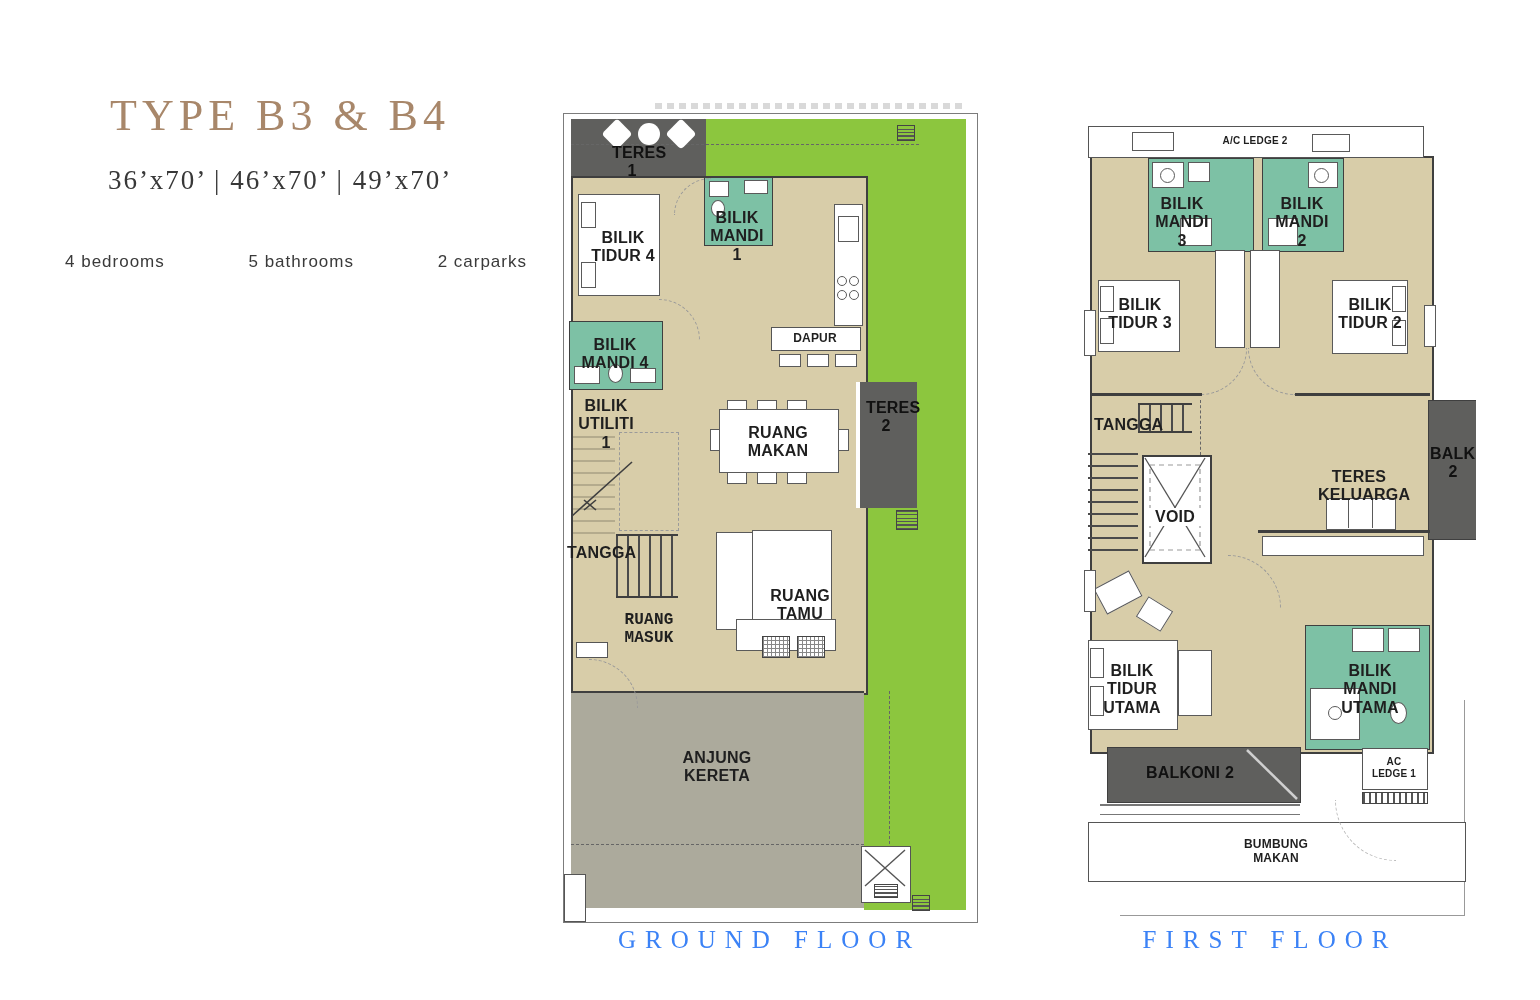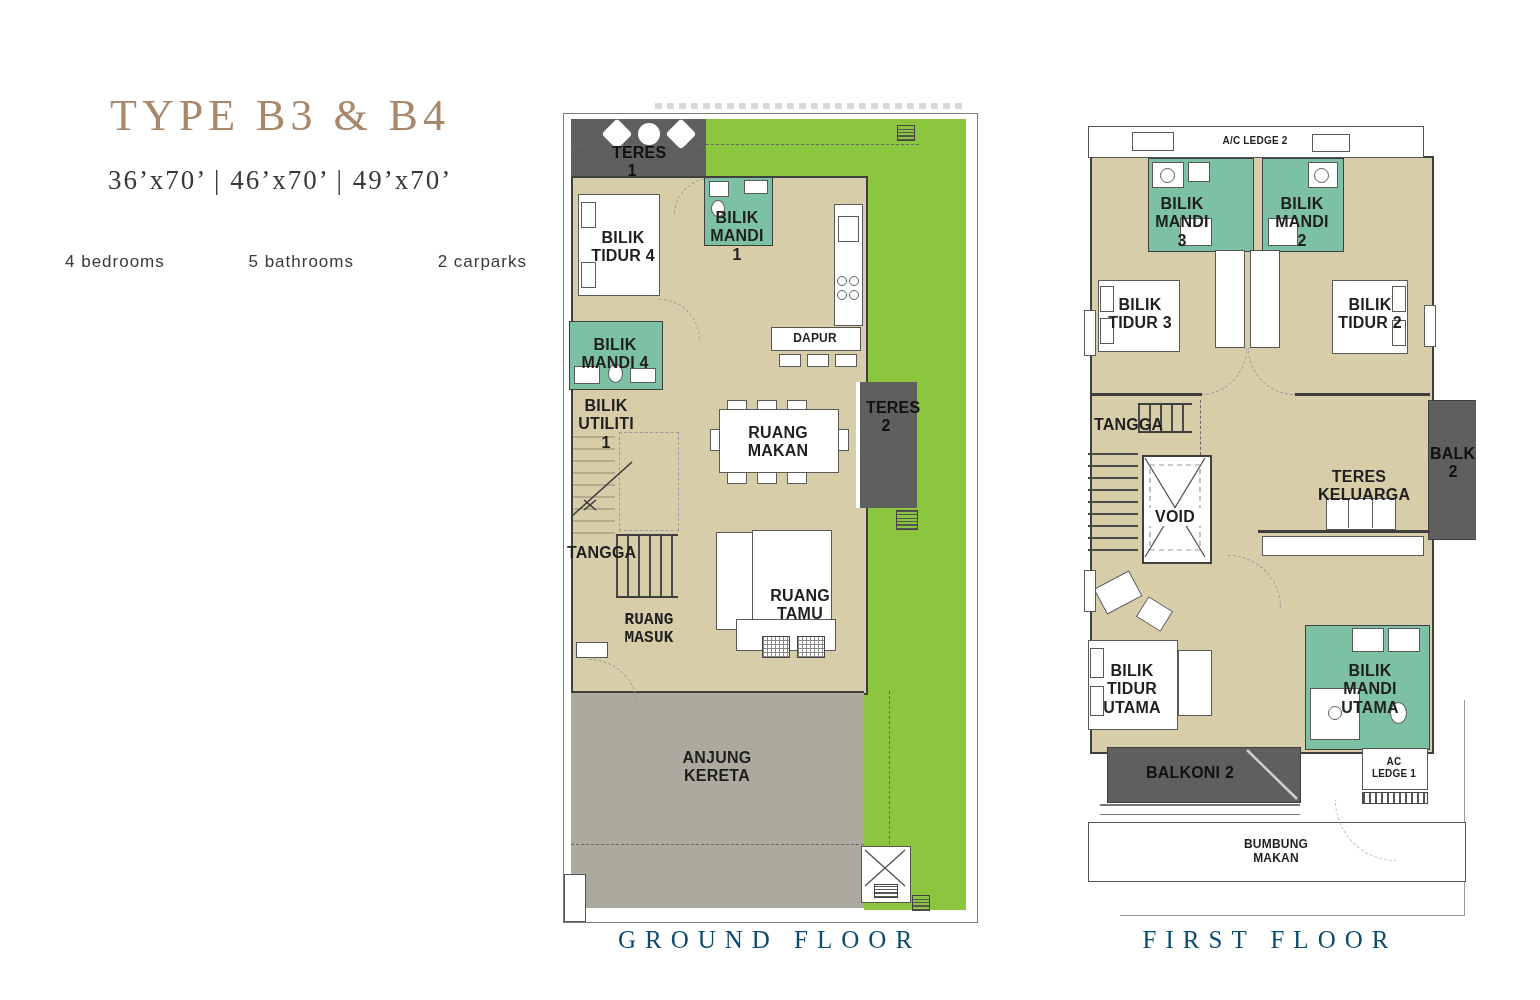--- a/index.html
+++ b/index.html
@@ -17,21 +17,21 @@
   .spec-cell.left{width:225px;border-right:1px solid #c9b49b;}
   .spec-cell.right{width:236px;gap:12px;}
   .dark{color:#333333;letter-spacing:0.5px;}
   .spec-row{display:flex;justify-content:space-between;padding:0 42px 0 20px;
             font-size:17px;color:#3a3a3a;letter-spacing:1px;}
   
   .plan{position:absolute;}
   .lbl{position:absolute;font-size:16px;font-weight:bold;color:#1f1f1f;
        line-height:1.15;text-align:center;letter-spacing:0.2px;z-index:30;}
   .caption{position:absolute;font-family:"Liberation Serif", serif;font-size:25px;
-           color:#0c4a6e;letter-spacing:9px;text-align:center;z-index:30;}
+           color:#3b82f6;letter-spacing:9px;text-align:center;z-index:30;}
   .furn{position:absolute;background:#fff;border:1.2px solid #5a5a5a;z-index:12;}
   .wall{position:absolute;background:#3f3f3f;z-index:15;}
   .area{position:absolute;z-index:5;}
   .lawn{background:#8cc63e;}
   .floor{background:#d8cda9;border:2px solid #3f3f3f;}
   .bath{background:#7dc1a5;border:1.5px solid #3f3f3f;z-index:10;}
   .terrace{background:#5f5f5d;z-index:8;}
   .carport{background:#acaa9c;border-top:2px solid #3f3f3f;z-index:6;}
   .whitebox{position:absolute;background:#fff;border:1.4px solid #555;z-index:11;}
   .hatch{position:absolute;background:repeating-linear-gradient(0deg,#555 0 1.2px,transparent 1.2px 3.4px);

